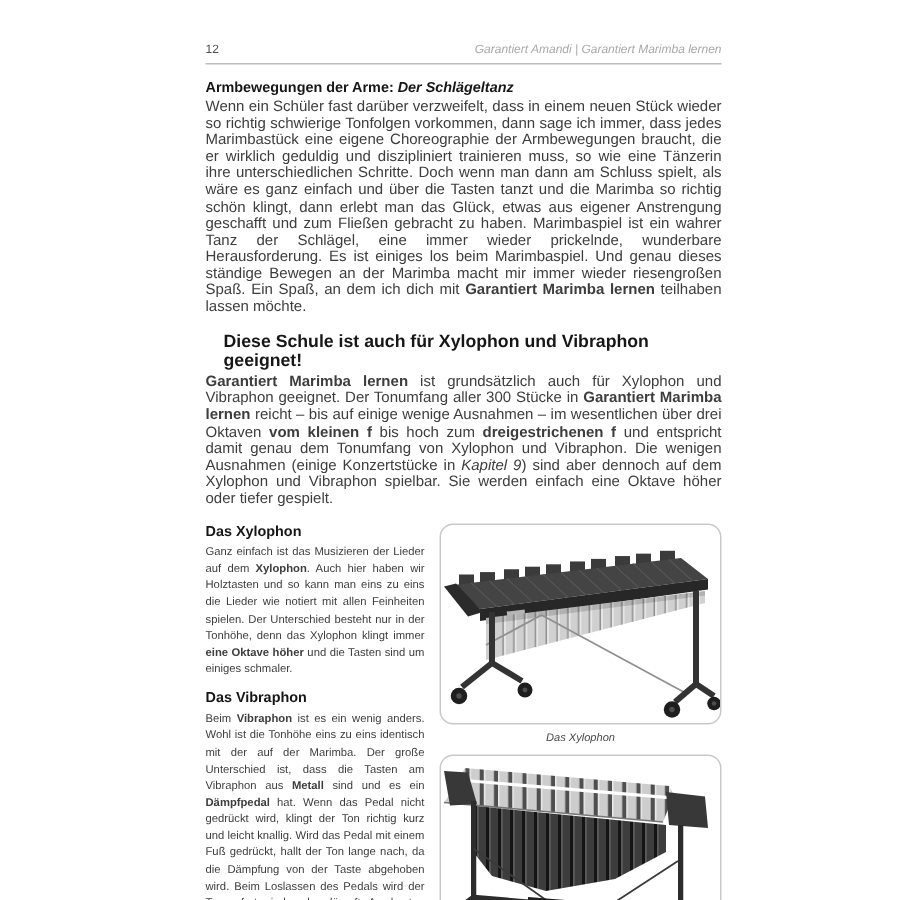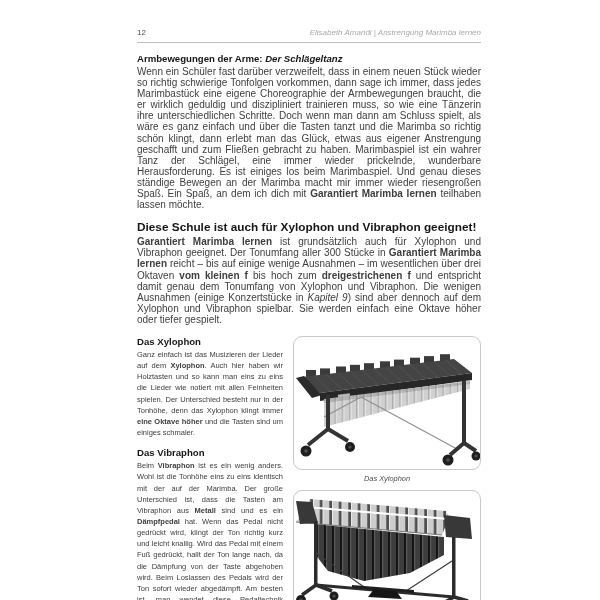--- a/index.html
+++ b/index.html
@@ -8,21 +8,21 @@
     font-family:"Liberation Sans", sans-serif;
     -webkit-font-smoothing:antialiased;
   }
   .content{position:absolute;left:137px;top:28px;width:344px;color:#3d3d3d;}
   .pagehead{display:flex;justify-content:space-between;align-items:baseline;font-size:8px;}
   .pnum{color:#4f4f4f;}
   .running{color:#a9a9a9;font-style:italic;}
   .rule{border-top:1px solid #bdbdbd;margin-top:5px;}
   .h3{font-size:9.6px;font-weight:bold;color:#161616;margin:0;line-height:11px;}
   .h3.first{margin-top:10px;}
-  .h2{font-size:11.8px;font-weight:bold;color:#161616;margin:11px 0 0;line-height:13px;}
+  .h2{font-size:11.8px;font-weight:bold;color:#161616;margin:11px 12px 0;line-height:13px;}
   .body{font-size:10px;line-height:11.1px;text-align:justify;margin:2px 0 0;color:#3d3d3d;}
   .body.small{font-size:7.5px;line-height:11.15px;}
   .b{font-weight:bold;}
   .i{font-style:italic;}
   .cols{display:flex;margin-top:11px;}
   .leftcol{width:146px;margin-right:10px;flex:none;}
   .rightcol{flex:1;min-width:0;}
   figure{margin:0;}
   .imgbox{border:1px solid #c9c9c9;border-radius:9px;background:#ffffff;overflow:hidden;}
   .imgbox.xylo{height:132px;}
@@ -30,21 +30,21 @@
   .imgbox svg{display:block;width:100%;height:100%;}
   figcaption{font-size:7.4px;font-style:italic;color:#4a4a4a;text-align:center;margin:4px 0 7px;}
 </style>
 </head>
 <body>
 
 <div class="content">
 
   <header class="pagehead">
     <span class="pnum">12</span>
-    <span class="running">Elisabeth Amandi | Anstrengung Marimba lernen</span>
+    <span class="running">Garantiert Amandi | Garantiert Marimba lernen</span>
   </header>
   <div class="rule"></div>
 
   <h3 class="h3 first"><span>Armbewegungen der Arme: </span><span class="i">Der Schlägeltanz</span></h3>
   <p class="body"><span>Wenn ein Schüler fast darüber verzweifelt, dass in einem neuen Stück wieder so richtig schwierige Tonfolgen vorkommen, dann sage ich immer, dass jedes Marimbastück eine eigene Choreographie der Armbewegungen braucht, die er wirklich geduldig und diszipliniert trainieren muss, so wie eine Tänzerin ihre unterschiedlichen Schritte. Doch wenn man dann am Schluss spielt, als wäre es ganz einfach und über die Tasten tanzt und die Marimba so richtig schön klingt, dann erlebt man das Glück, etwas aus eigener Anstrengung geschafft und zum Fließen gebracht zu haben. Marimbaspiel ist ein wahrer Tanz der Schlägel, eine immer wieder prickelnde, wunderbare Herausforderung. Es ist einiges los beim Marimbaspiel. Und genau dieses ständige Bewegen an der Marimba macht mir immer wieder riesengroßen Spaß. Ein Spaß, an dem ich dich mit </span><span class="b">Garantiert Marimba lernen</span><span> teilhaben lassen möchte.</span></p>
 
   <h2 class="h2">Diese Schule ist auch für Xylophon und Vibraphon geeignet!</h2>
   <p class="body"><span class="b">Garantiert Marimba lernen</span><span> ist grundsätzlich auch für Xylophon und Vibraphon geeignet. Der Tonumfang aller 300 Stücke in </span><span class="b">Garantiert Marimba lernen</span><span> reicht – bis auf einige wenige Ausnahmen – im wesentlichen über drei Oktaven </span><span class="b">vom kleinen f</span><span> bis hoch zum </span><span class="b">dreigestrichenen f</span><span> und entspricht damit genau dem Tonumfang von Xylophon und Vibraphon. Die wenigen Ausnahmen (einige Konzertstücke in </span><span class="i">Kapitel 9</span><span>) sind aber dennoch auf dem Xylophon und Vibraphon spielbar. Sie werden einfach eine Oktave höher oder tiefer gespielt.</span></p>
 
   <div class="cols">

